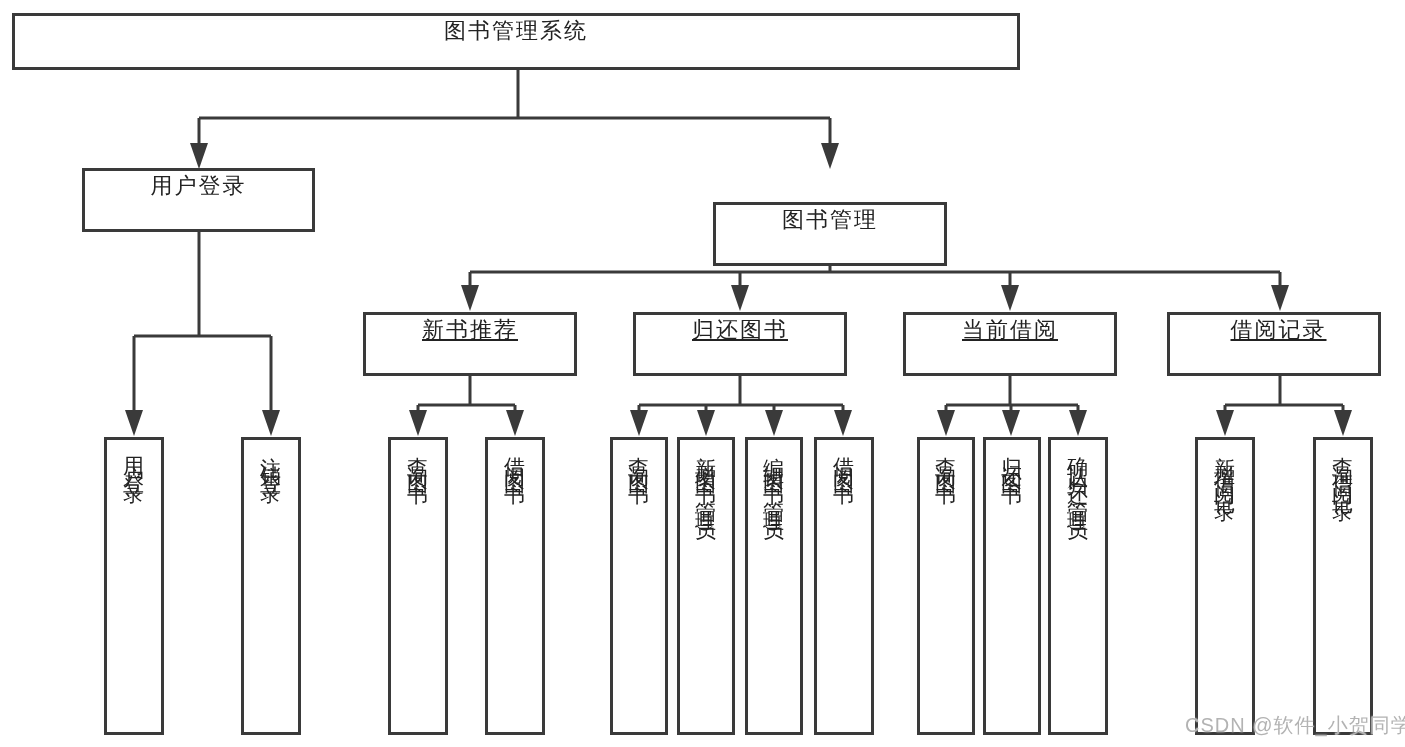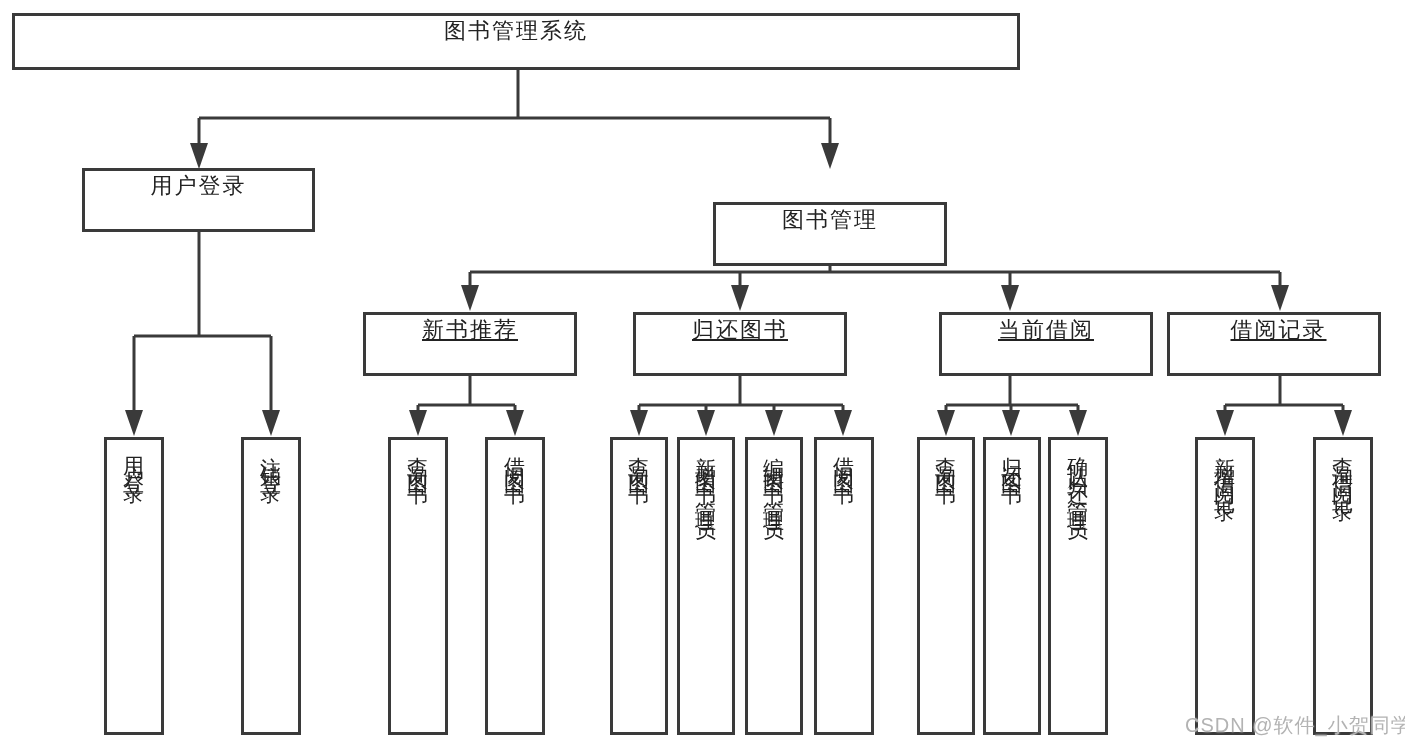--- a/index.html
+++ b/index.html
@@ -22,21 +22,21 @@
     display:flex;align-items:flex-start;justify-content:center;
   }
   .h-label{font-size:22px;letter-spacing:2px;white-space:nowrap;}
   .root-box{left:12px;top:13px;width:1008px;height:57px;}
   .l2{top:168px;height:64px;}
   .l2a{left:82px;width:233px;}
   .l2b{left:713px;width:234px;margin-top:34px;}
   .l3{top:312px;height:64px;width:214px;text-decoration:underline;}
   .l3a{left:363px;}
   .l3b{left:633px;}
-  .l3c{left:903px;margin-left:36px;}
+  .l3c{left:903px;}
   .l3d{left:1167px;padding-left:9px;}
   .leaf{top:437px;height:298px;}
   .vtext{
     writing-mode:vertical-rl;text-orientation:mixed;
     font-size:21px;letter-spacing:9px;line-height:1;white-space:nowrap;
   }
   .lf1{left:104px;width:60px;}
   .lf2{left:241px;width:60px;}
   .lf3{left:388px;width:60px;}
   .lf4{left:485px;width:60px;}

